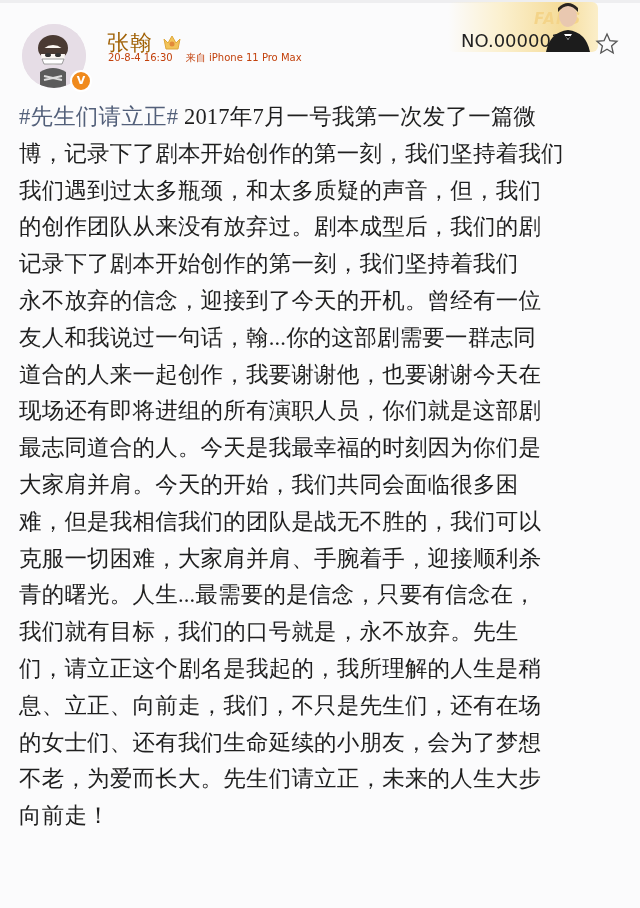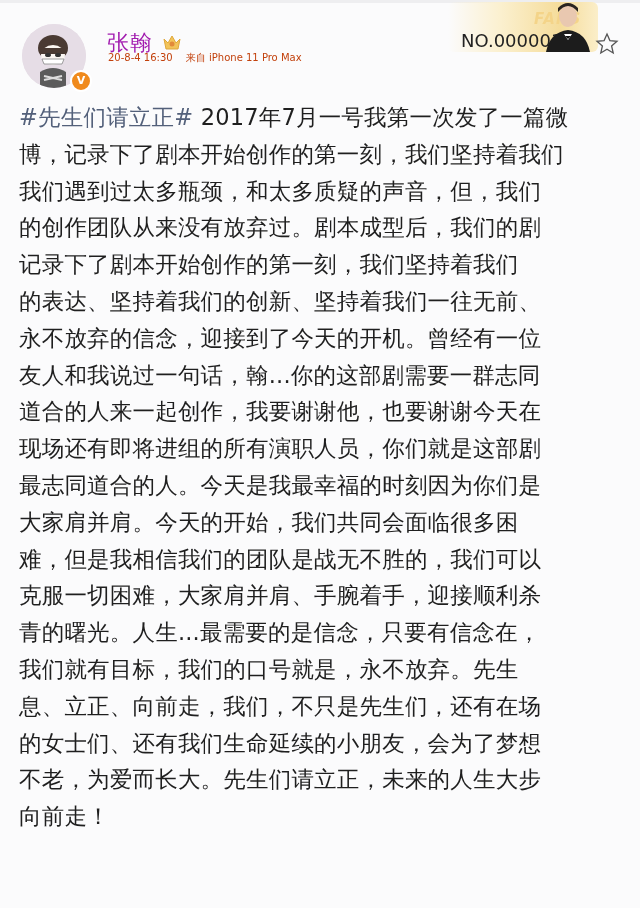--- a/index.html
+++ b/index.html
@@ -16,21 +16,21 @@
     border-radius: 50%; background: #e6dde6; overflow: hidden;
   }
   .avatar svg { width: 64px; height: 64px; display: block; }
   .vbadge {
     position: absolute; left: 70px; top: 70px; width: 18px; height: 18px;
     border-radius: 50%; background: #f08a1c; border: 2px solid #fff;
     color: #fff; font-size: 11px; font-weight: bold; line-height: 18px; text-align: center;
   }
   .username {
     position: absolute; left: 107px; top: 28px; font-size: 22px;
-    color: #a21caf; letter-spacing: 1px;
+    color: #a16207; letter-spacing: 1px;
   }
   .crown {
     position: absolute; left: 162px; top: 33px; width: 20px; height: 18px;
   }
   .meta {
     position: absolute; left: 108px; top: 51px; font-size: 10px; color: #c2410c;
   }
   .meta span { margin-right: 10px; }
   .fans-card {
     position: absolute; left: 448px; top: 2px; width: 150px; height: 50px;
@@ -48,21 +48,21 @@
     position: absolute; left: 538px; top: 0; width: 60px; height: 52px;
   }
   .star {
     position: absolute; left: 595px; top: 32px; width: 24px; height: 24px;
   }
   .post {
     position: absolute; left: 19px; top: 99px; width: 605px;
     font-size: 22.5px; line-height: 36.8px; color: #1f1f1f;
     letter-spacing: 0.2px;
   }
-  .post .line { display: block; white-space: nowrap; }
+  .post .line { display: block; white-space: nowrap; font-family: Liberation Serif, serif; }
   .hashtag { color: #53607a; }
 </style>
 </head>
 <body>
 
 <div class="topline"></div>
 
 <div class="avatar">
   <svg viewBox="0 0 64 64">
     <circle cx="32" cy="32" r="32" fill="#e6dde6"></circle>
@@ -102,28 +102,28 @@
 <svg class="star" viewBox="0 0 24 24">
   <path d="M12 2 L14.9 8.6 L22 9.3 L16.6 14 L18.2 21 L12 17.3 L5.8 21 L7.4 14 L2 9.3 L9.1 8.6 Z" fill="none" stroke="#555" stroke-width="1.3"></path>
 </svg>
 
 <div class="post">
   <span class="line"><span class="hashtag">#先生们请立正#</span><span> 2017年7月一号我第一次发了一篇微</span></span>
   <span class="line">博，记录下了剧本开始创作的第一刻，我们坚持着我们</span>
   <span class="line">我们遇到过太多瓶颈，和太多质疑的声音，但，我们</span>
   <span class="line">的创作团队从来没有放弃过。剧本成型后，我们的剧</span>
   <span class="line">记录下了剧本开始创作的第一刻，我们坚持着我们</span>
-  <span class="line">的表达、坚持着我们的创新、坚持着我们一往无前、</span>
   <span class="line">永不放弃的信念，迎接到了今天的开机。曾经有一位</span>
   <span class="line">友人和我说过一句话，翰...你的这部剧需要一群志同</span>
   <span class="line">道合的人来一起创作，我要谢谢他，也要谢谢今天在</span>
   <span class="line">现场还有即将进组的所有演职人员，你们就是这部剧</span>
   <span class="line">最志同道合的人。今天是我最幸福的时刻因为你们是</span>
   <span class="line">大家肩并肩。今天的开始，我们共同会面临很多困</span>
   <span class="line">难，但是我相信我们的团队是战无不胜的，我们可以</span>
   <span class="line">克服一切困难，大家肩并肩、手腕着手，迎接顺利杀</span>
   <span class="line">青的曙光。人生...最需要的是信念，只要有信念在，</span>
   <span class="line">我们就有目标，我们的口号就是，永不放弃。先生</span>
+  <span class="line">们，请立正这个剧名是我起的，我所理解的人生是稍</span>
   <span class="line">息、立正、向前走，我们，不只是先生们，还有在场</span>
   <span class="line">的女士们、还有我们生命延续的小朋友，会为了梦想</span>
   <span class="line">不老，为爱而长大。先生们请立正，未来的人生大步</span>
   <span class="line">向前走！</span>
 </div>
 
 </body></html>

